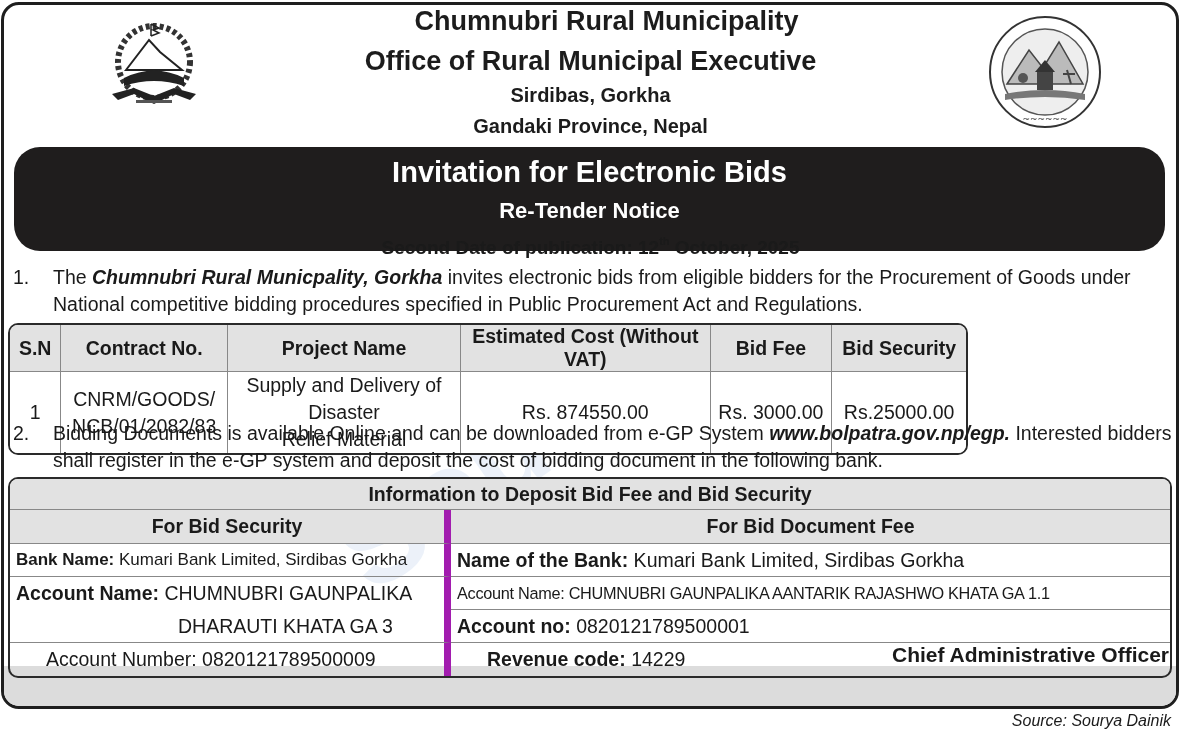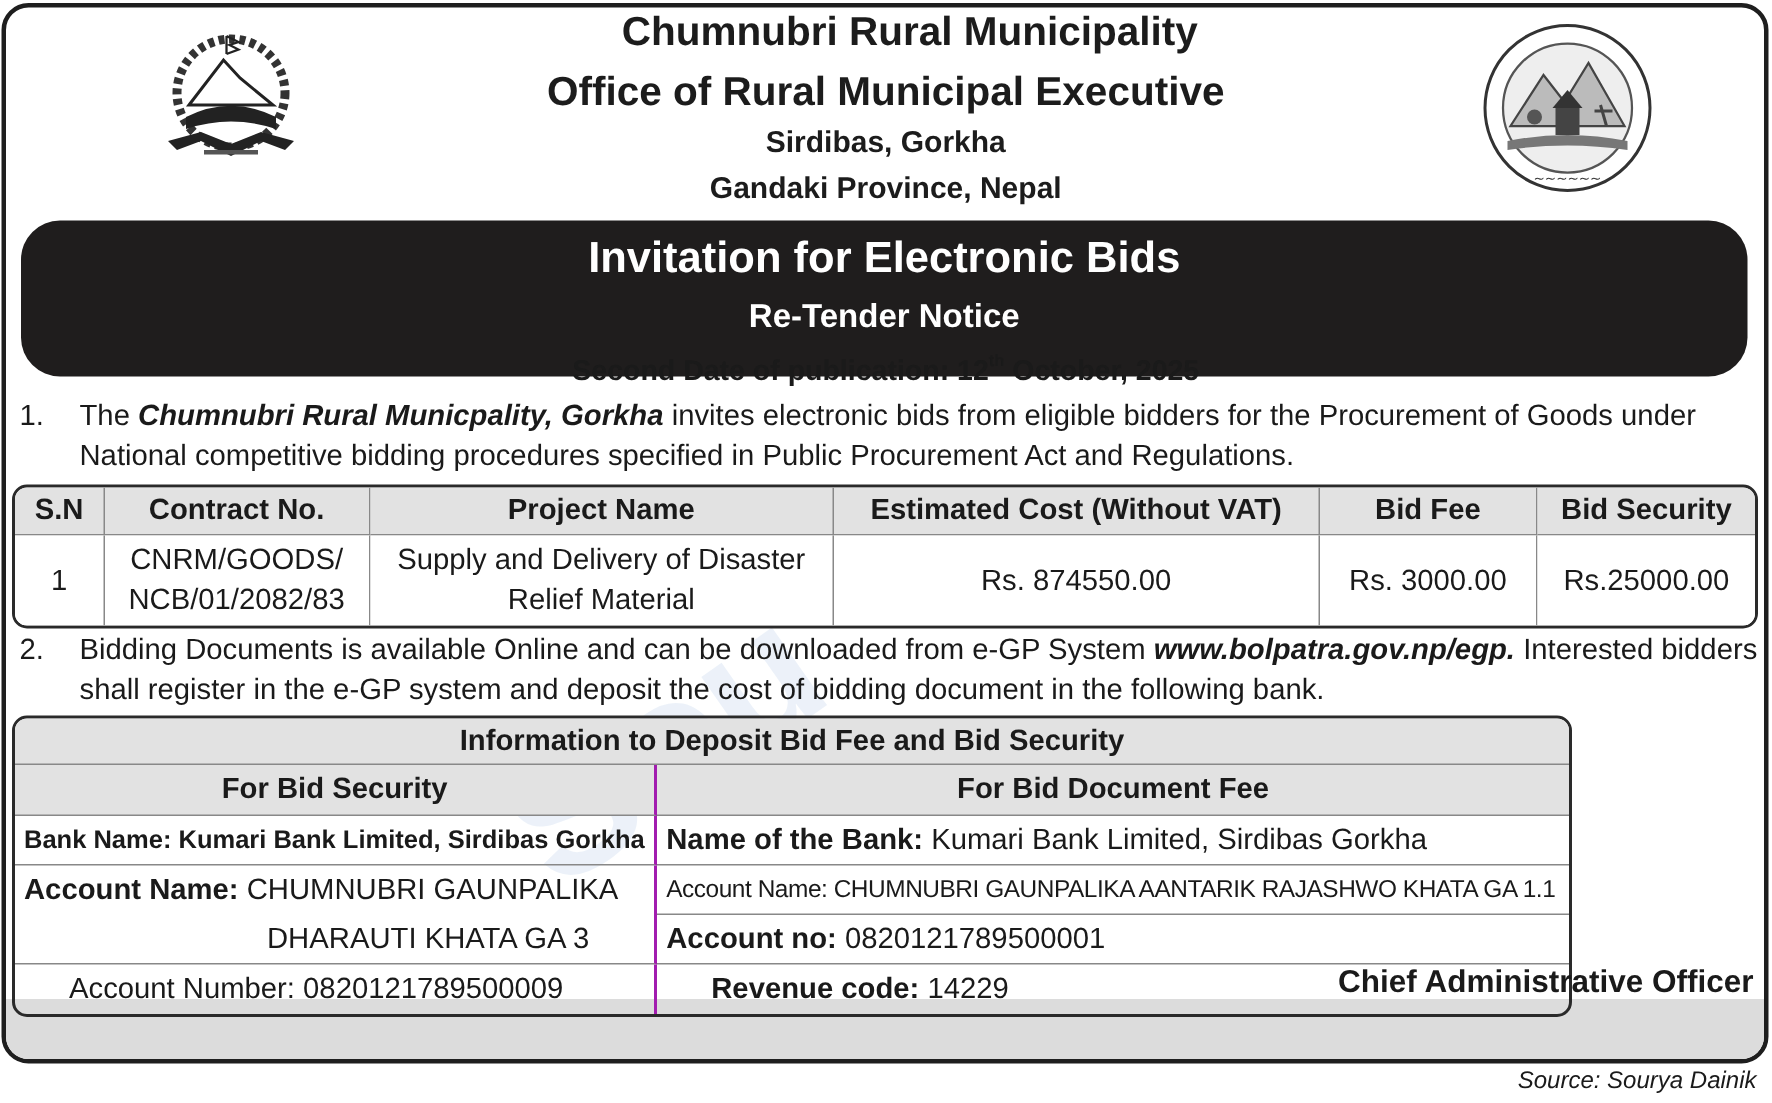--- a/index.html
+++ b/index.html
@@ -34,37 +34,37 @@
   .pubdate sup { font-size: 11px; position: relative; top: -2px; vertical-align: super; line-height: 0; }
 
   .para { position: absolute; left: 13px; width: 1160px; font-size: 19.5px; line-height: 27px; }
   .para .num { position: absolute; left: 0; top: 0; }
   .para .txt { padding-left: 40px; display: block; }
   .para-1 { top: 264px; }
   .para-2 { top: 420px; }
 
   table { border-collapse: separate; border-spacing: 0; }
   .t1 {
-    position: absolute; left: 8px; top: 323px; width: 1164px;
+    position: absolute; left: 8px; top: 323px; width: 960px;
     border: 2px solid #2a2a2a; border-radius: 10px; overflow: hidden; font-size: 19.5px;
   }
   .t1 th { background: #e2e2e2; font-weight: bold; height: 32px; text-align: center; border-bottom: 1px solid #888; border-right: 1px solid #888; }
   .t1 td { background: #fff; height: 60px; text-align: center; line-height: 27px; border-right: 1px solid #888; }
   .t1 th:last-child, .t1 td:last-child { border-right: none; }
 
   .t2 {
-    position: absolute; left: 8px; top: 477px; width: 1040px;
+    position: absolute; left: 8px; top: 477px; width: 1164px;
     border: 2px solid #2a2a2a; border-radius: 10px; overflow: hidden; font-size: 19.5px;
   }
   .t2 td { height: 33px; border-bottom: 1px solid #888; padding: 0 6px; }
   .t2 .title-row td { background: #e2e2e2; font-weight: bold; text-align: center; height: 31px; }
   .t2 .sub-row td { background: #e2e2e2; font-weight: bold; text-align: center; height: 34px; }
-  .t2 .left { border-right: 2px solid #a21caf; }
+  .t2 .left { border-right: 7px solid #a21caf; }
   .t2 tr:last-child td { border-bottom: none; padding-left: 36px; }
-  .t2 .small { font-size: 17px; white-space: nowrap; font-weight: bold; }
+  .t2 .small { font-size: 17px; white-space: nowrap; }
   .t2 .tight { font-size: 16.3px; letter-spacing: -0.3px; white-space: nowrap; }
   .indent { padding-left: 168px !important; }
   .t2 .noborder { border-bottom: none; }
 
   .signature { position: absolute; right: 12px; top: 643px; font-size: 21px; font-weight: bold; }
   .source { position: absolute; right: 10px; top: 712px; font-size: 16px; font-style: italic; }
 
   .watermark { position: absolute; pointer-events: none; }
 </style>
 </head>

